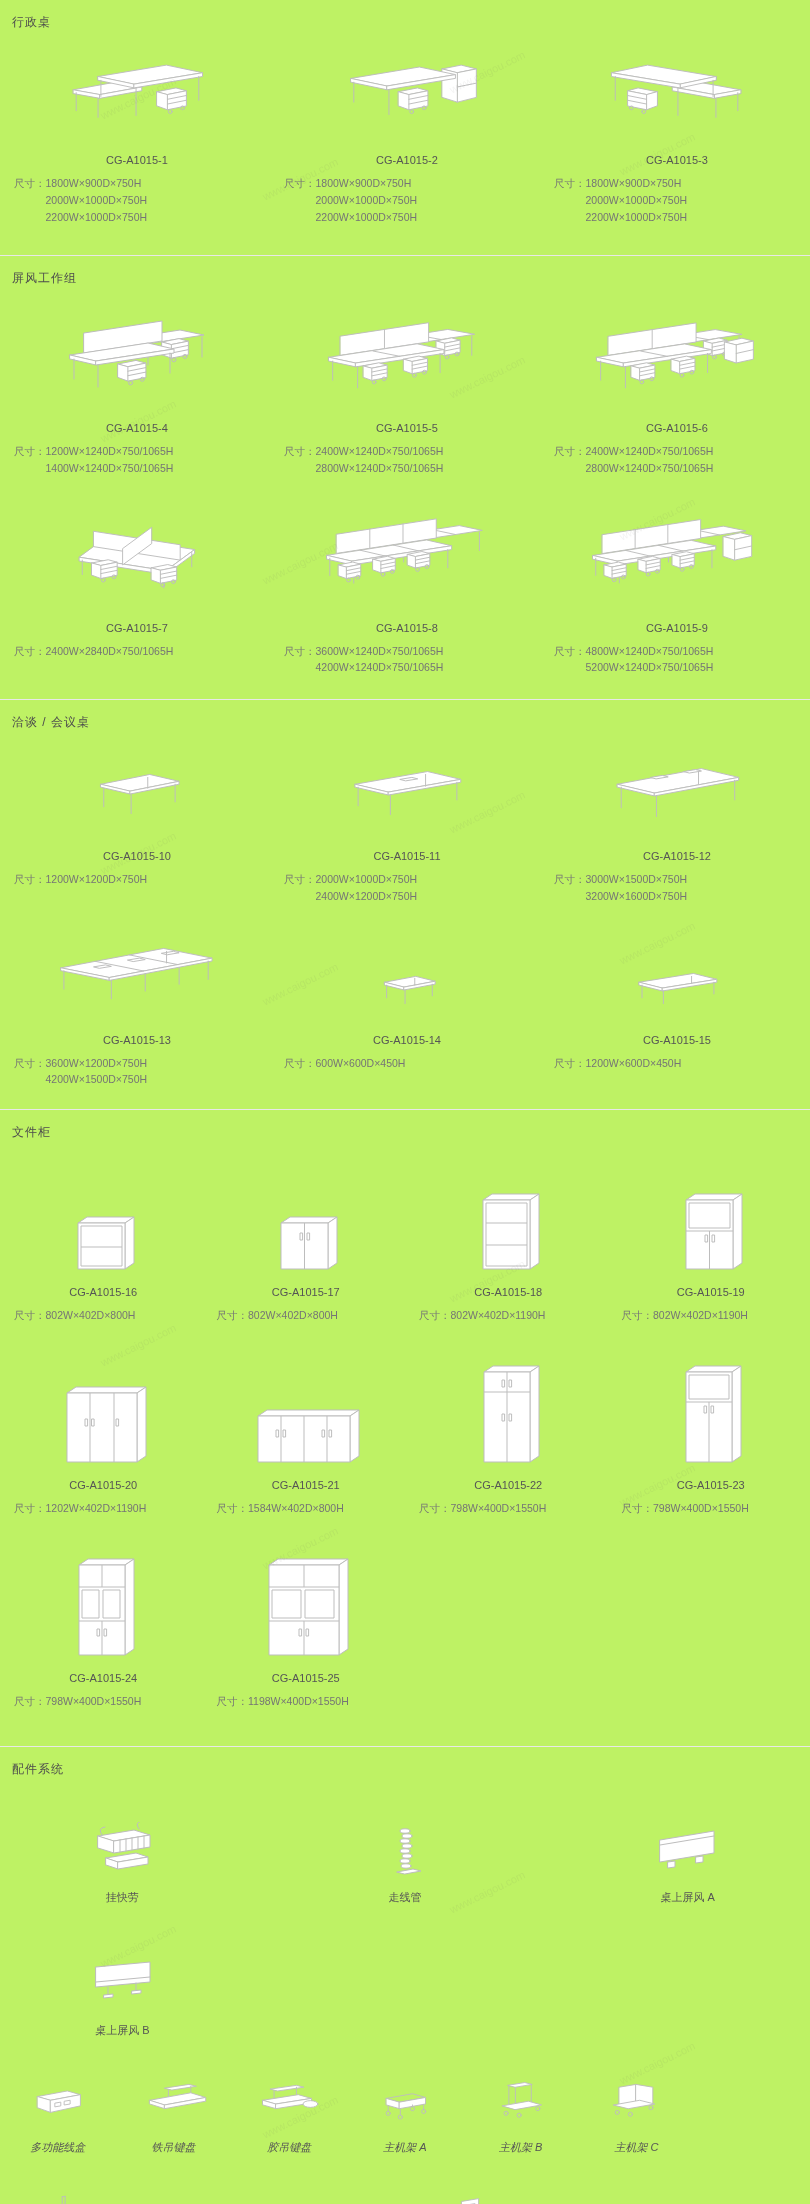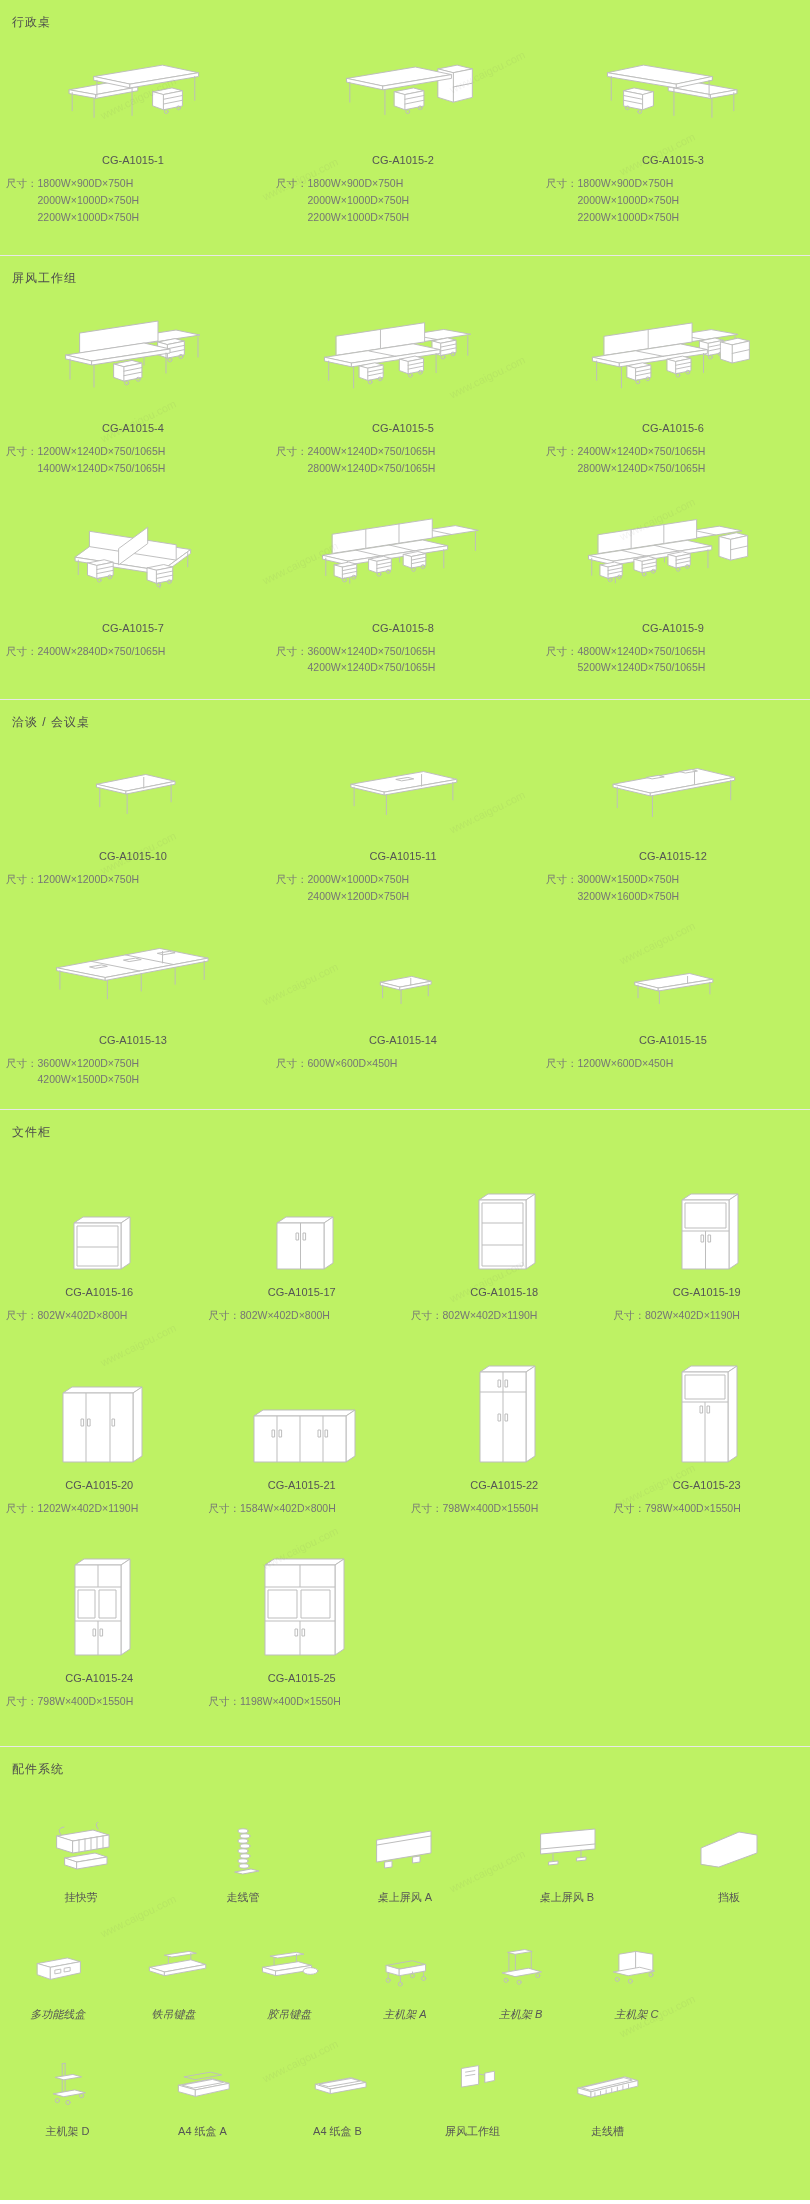--- a/index.html
+++ b/index.html
@@ -5,21 +5,21 @@
   *{box-sizing:border-box}
   html,body{margin:0;padding:0;background:#fff}
   body{width:810px;font-family:"Liberation Sans","DejaVu Sans",sans-serif;color:#555}
   #catalog{width:810px;background:#bef264}
   .section{position:relative;border-bottom:1px solid #e8e8e8;padding:14px 0 10px}
   .section:last-child{border-bottom:none}
   .section-title{font-size:12px;color:#4d4d4d;padding:0 0 4px 12px;letter-spacing:1px}
   .grid{display:grid;row-gap:14px;margin-top:4px}
   .cols-3{grid-template-columns:repeat(3,1fr)}
   .cols-4{grid-template-columns:repeat(4,1fr)}
-  .cell{padding:6px 10px 4px 6px}
+  .cell{padding:6px 10px 4px 14px}
   .art{display:flex;align-items:flex-end;justify-content:center;padding-bottom:2px}
   .art svg,.acc-art svg{display:block}
   .code{text-align:center;font-size:11px;color:#555;margin:9px 0 9px}
   .dims{display:flex;font-size:10.5px;color:#757575;line-height:1.6}
   .dim-label{white-space:nowrap}
   #sec-executive-desks{min-height:256px}
   #sec-screen-workstations{min-height:444px}
   #sec-meeting-tables{min-height:410px}
   #sec-file-cabinets{min-height:637px}
   #sec-accessories{min-height:453px}
@@ -842,21 +842,21 @@
           </div>
         </div>
       </div>
       <span class="wm" style="left: 12%; top: 36%;">www.caigou.com</span>
       <span class="wm" style="left: 55%; top: 26%;">www.caigou.com</span>
       <span class="wm" style="left: 32%; top: 68%;">www.caigou.com</span>
       <span class="wm" style="left: 76%; top: 58%;">www.caigou.com</span>
     </section>
     <section class="section" id="sec-accessories">
       <div class="section-title">配件系统</div>
-      <div class="acc-row acc-row-0" style="grid-template-columns: repeat(5, 1fr);">
+      <div class="acc-row acc-row-0" style="grid-template-columns: repeat(3, 1fr); gap: 38px;">
         <div class="acc-cell">
           <div class="acc-art">
             <svg viewBox="0 0 80 60" width="80" height="60">
               <g fill="#fff" stroke="#bdbdbd" stroke-width="1" stroke-linejoin="round" stroke-linecap="round">
                 <polygon points="16,14 52,8 68,13 32,19"></polygon>
                 <polygon points="16,14 32,19 32,31 16,26"></polygon>
                 <polygon points="32,19 68,13 68,25 32,31"></polygon>
                 <line x1="38" y1="18" x2="38" y2="30"></line>
                 <line x1="44" y1="17" x2="44" y2="29"></line>
                 <line x1="50" y1="16" x2="50" y2="28"></line>
@@ -911,30 +911,20 @@
                 <line x1="14" y1="27" x2="68" y2="22"></line>
                 <line x1="26" y1="32" x2="26" y2="40"></line>
                 <line x1="54" y1="28" x2="54" y2="36"></line>
                 <polygon points="22,40 31,39 31,42 22,43"></polygon>
                 <polygon points="50,36 59,35 59,38 50,39"></polygon>
               </g>
             </svg>
           </div>
           <div class="acc-label">桌上屏风 B</div>
         </div>
-        <div class="acc-cell">
-          <div class="acc-art">
-            <svg viewBox="0 0 80 60" width="80" height="60">
-              <g fill="#fff" stroke="#bdbdbd" stroke-width="1" stroke-linejoin="round" stroke-linecap="round">
-                <path d="M12,42 L12,26 L50,10 L68,13 L68,31 L30,45 Z" fill="#fff"></path>
-              </g>
-            </svg>
-          </div>
-          <div class="acc-label">挡板</div>
-        </div>
       </div>
       <div class="acc-row acc-row-1" style="grid-template-columns: repeat(7, 1fr); font-style: italic;">
         <div class="acc-cell">
           <div class="acc-art">
             <svg viewBox="0 0 80 60" width="78" height="56">
               <g fill="#fff" stroke="#bdbdbd" stroke-width="1" stroke-linejoin="round" stroke-linecap="round">
                 <polygon points="18,22 50,16 64,20 32,26"></polygon>
                 <polygon points="18,22 32,26 32,39 18,34"></polygon>
                 <polygon points="32,26 64,20 64,32 32,39"></polygon>
                 <polygon points="37,29 43,28 43,32 37,33"></polygon>

